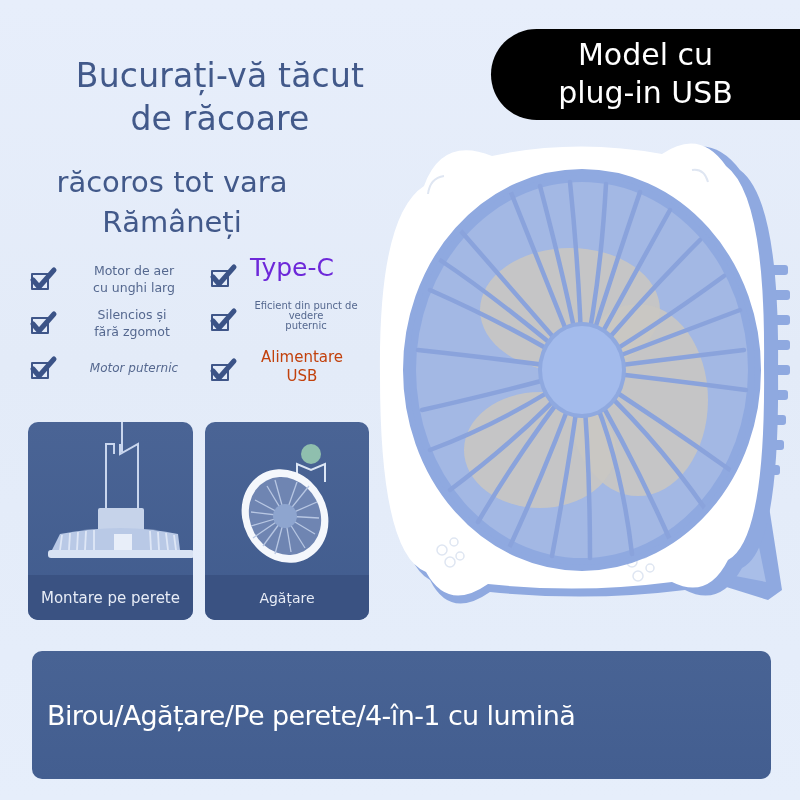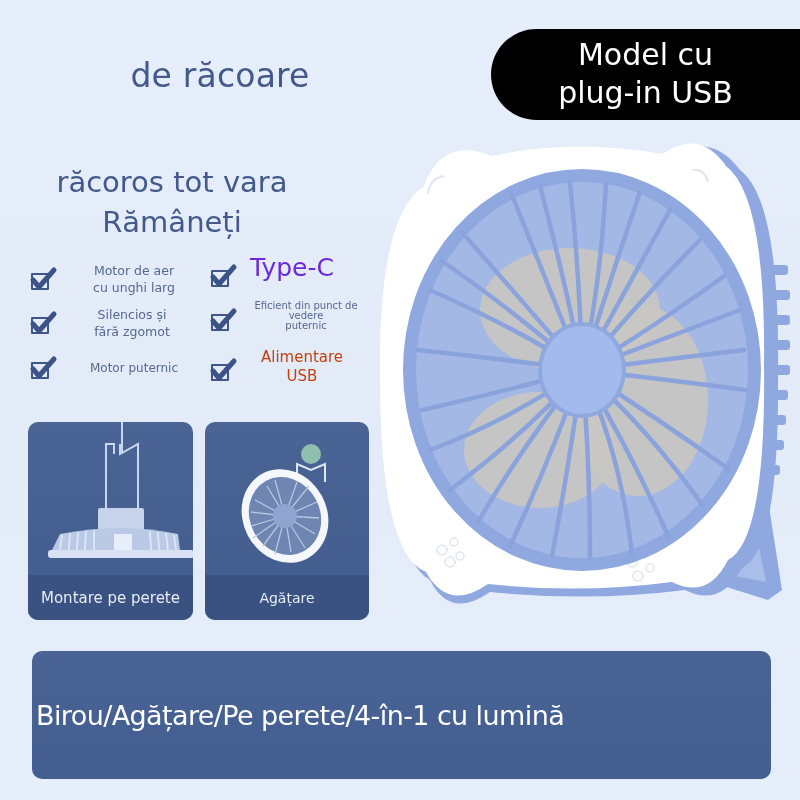--- a/index.html
+++ b/index.html
@@ -45,28 +45,29 @@
     background: #000; border-radius: 46px 0 0 46px;
     color: #fff; text-align: center; font-size: 30px; line-height: 38px;
     padding-top: 7px;
   }
 
   .banner {
     left: 32px; top: 651px; width: 739px; height: 128px;
     background: linear-gradient(180deg, #486394 0%, #435e90 100%);
     border-radius: 10px;
     color: #ffffff; font-size: 27px; display: flex; align-items: center;
-    padding-left: 4px;
+    padding-left: 15px;
     font-family: "DejaVu Sans", sans-serif; letter-spacing: -0.6px;
   }
 </style>
 </head>
 <body>
 
 <div class="abs headline">
+  <div>Bucurați-vă tăcut</div>
   <div>de răcoare</div>
 </div>
 <div class="abs subhead">
   <div>răcoros tot vara</div>
   <div>Rămâneți</div>
 </div>
 
 <div class="abs badge">
   <div>Model cu</div>
   <div>plug-in USB</div>
@@ -96,21 +97,21 @@
     <div>fără zgomot</div>
   </div>
 </div>
 <div class="abs feat" style="left:28px;top:354px;">
   <div class="chk">
     <div class="box"></div>
     <svg width="30" height="28" viewBox="0 0 30 28">
         <path d="M5 15 L11 22 L26 5" fill="none" stroke="#3b5387" stroke-width="5" stroke-linecap="round" stroke-linejoin="round"></path>
       </svg>
   </div>
-  <div class="feat-label" style="margin-left:28px;width:100px;font-size:12px;line-height:17px;">
+  <div class="feat-label" style="margin-left:28px;width:100px;font-size:12px;line-height:17px;font-style:italic;">
     <div>Motor puternic</div>
   </div>
 </div>
 
 <div class="abs feat" style="left:208px;top:262px;">
   <div class="chk">
     <div class="box"></div>
     <svg width="30" height="28" viewBox="0 0 30 28">
         <path d="M5 15 L11 22 L26 5" fill="none" stroke="#3b5387" stroke-width="5" stroke-linecap="round" stroke-linejoin="round"></path>
       </svg>

